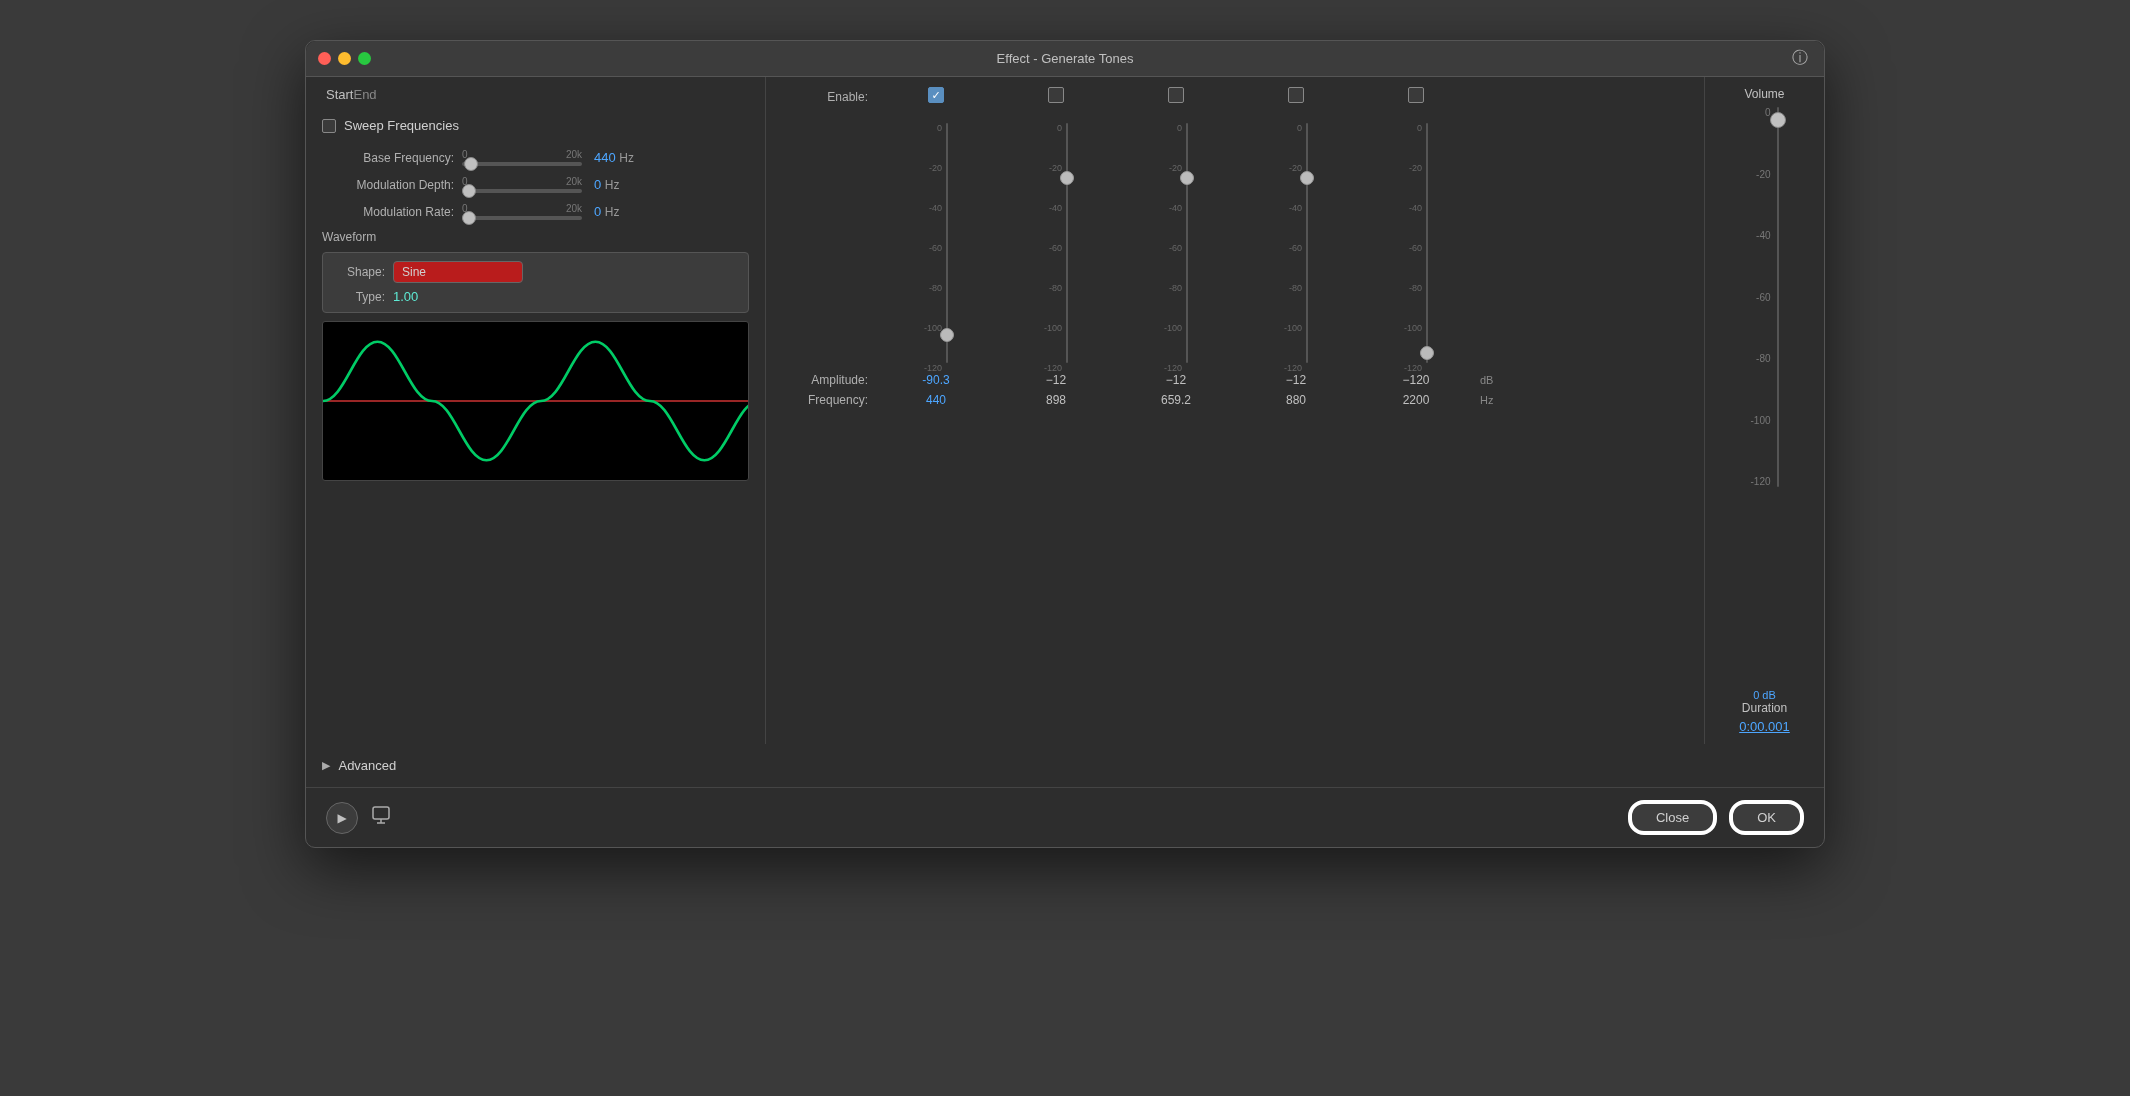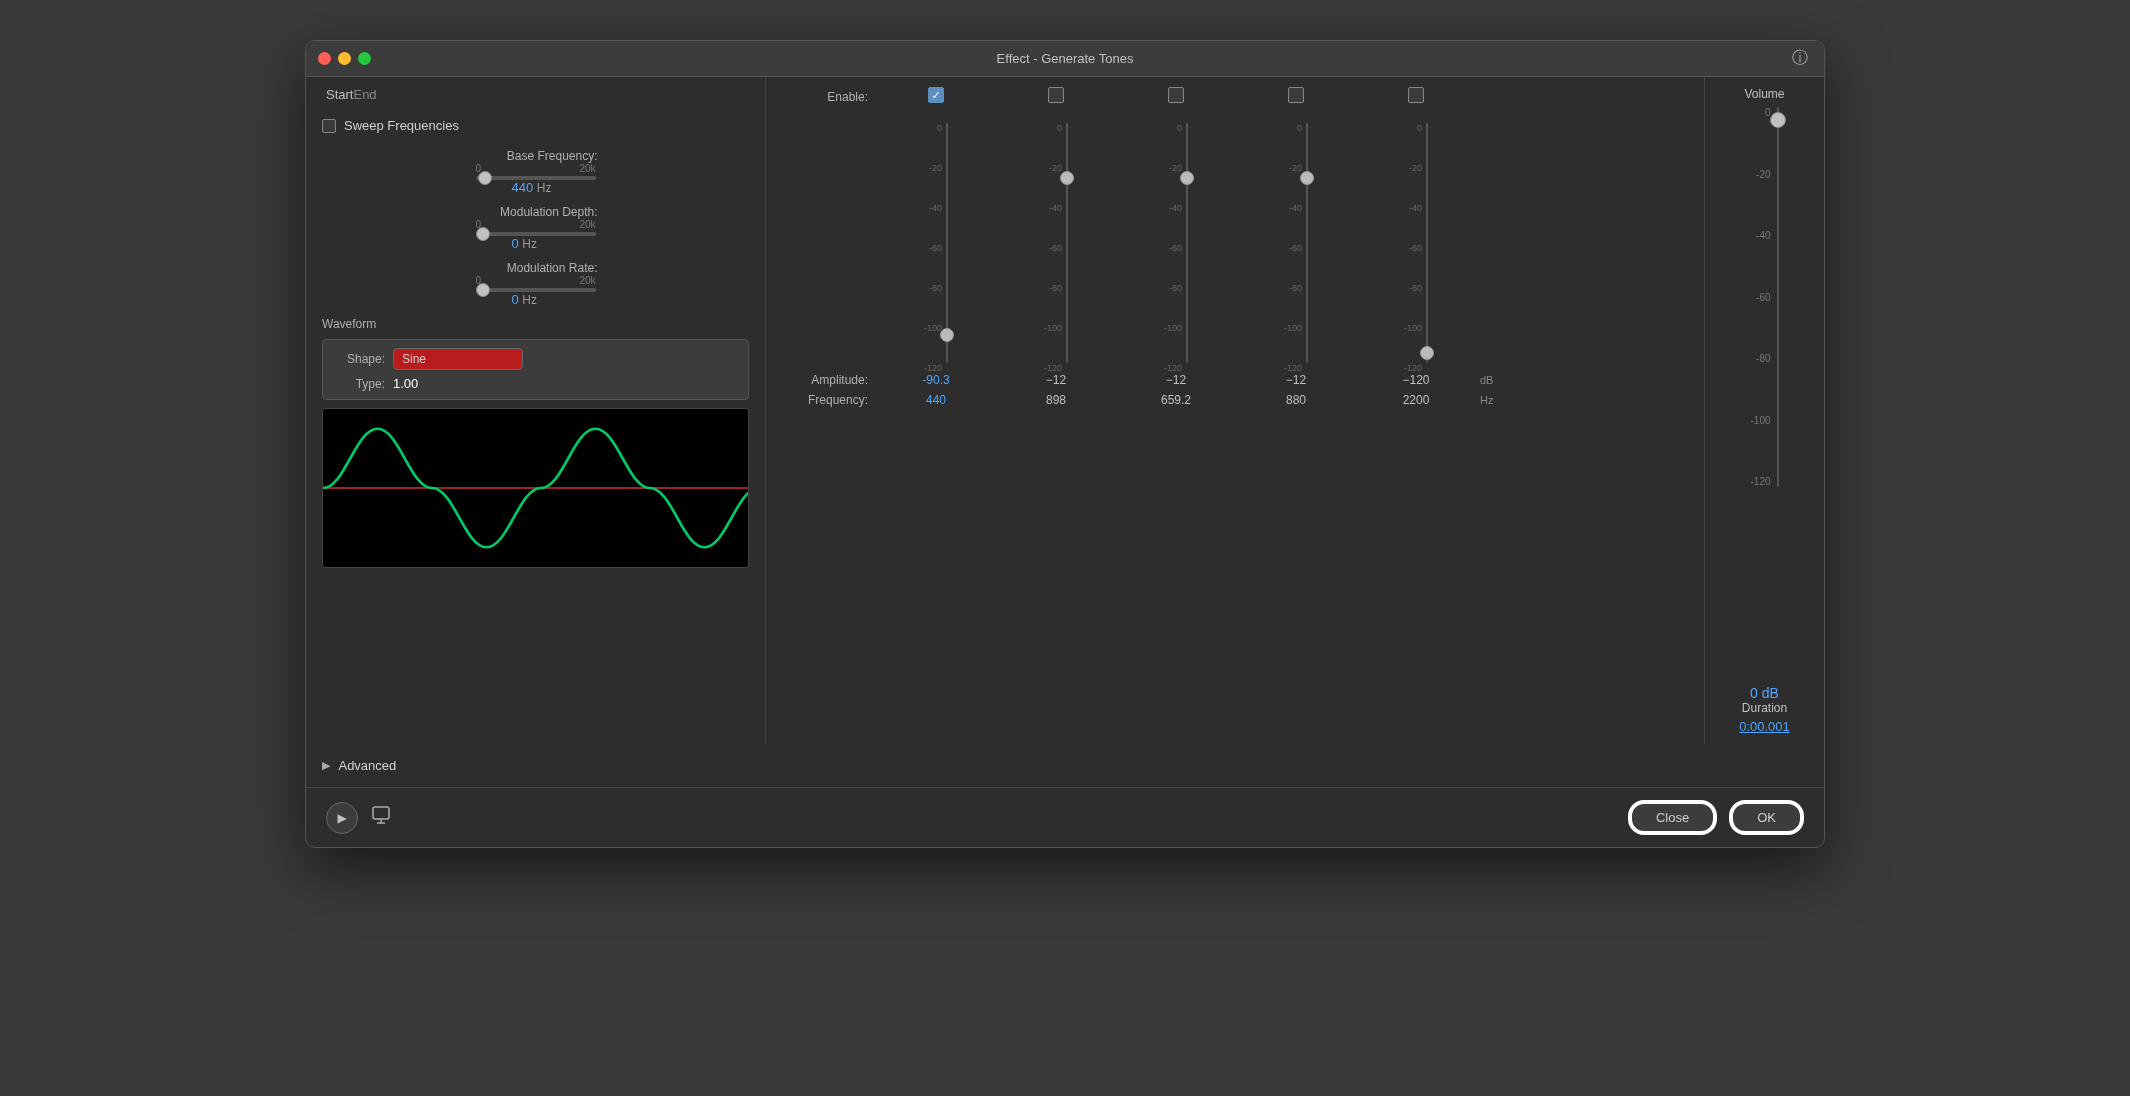--- a/index.html
+++ b/index.html
@@ -131,21 +131,20 @@
       border: 1px solid #888;
       background: #3a3a3a;
       border-radius: 2px;
       cursor: pointer;
       flex-shrink: 0;
     }
     .freq-row {
       display: flex;
       align-items: center;
       margin-bottom: 10px;
-      flex-direction: column;
     }
     .freq-label {
       width: 140px;
       text-align: right;
       color: #b0b0b0;
       font-size: 12px;
       padding-right: 8px;
     }
     .slider-container {
       display: flex;
@@ -216,21 +215,21 @@
       -webkit-appearance: none;
       width: 130px;
       cursor: pointer;
     }
     .type-row {
       display: flex;
       align-items: center;
       gap: 8px;
     }
     .type-label { color: #b0b0b0; font-size: 12px; width: 50px; text-align: right; }
-    .type-value { color: #ffffff; font-size: 13px; }
+    .type-value { color: #5eead4; font-size: 13px; }
     .waveform-preview {
       background: #000;
       border: 1px solid #444;
       border-radius: 3px;
       height: 160px;
       position: relative;
       overflow: hidden;
       margin-top: 8px;
     }
     .advanced-row {
@@ -341,21 +340,21 @@
       border-radius: 50%;
       background: #c0c0c0;
       border: 1px solid #888;
       position: absolute;
       left: -7px;
       top: 5px;
       cursor: pointer;
     }
     .vol-value {
       color: #4da6ff;
-      font-size: 14px;
+      font-size: 11px;
       margin-top: 16px;
       text-align: right;
     }
     .duration-section {
       margin-top: auto;
       text-align: center;
     }
     .duration-label { color: #c0c0c0; font-size: 12px; margin-bottom: 4px; }
     .duration-value { color: #4da6ff; font-size: 13px; text-decoration: underline; cursor: pointer; }
     .bottom-bar {

